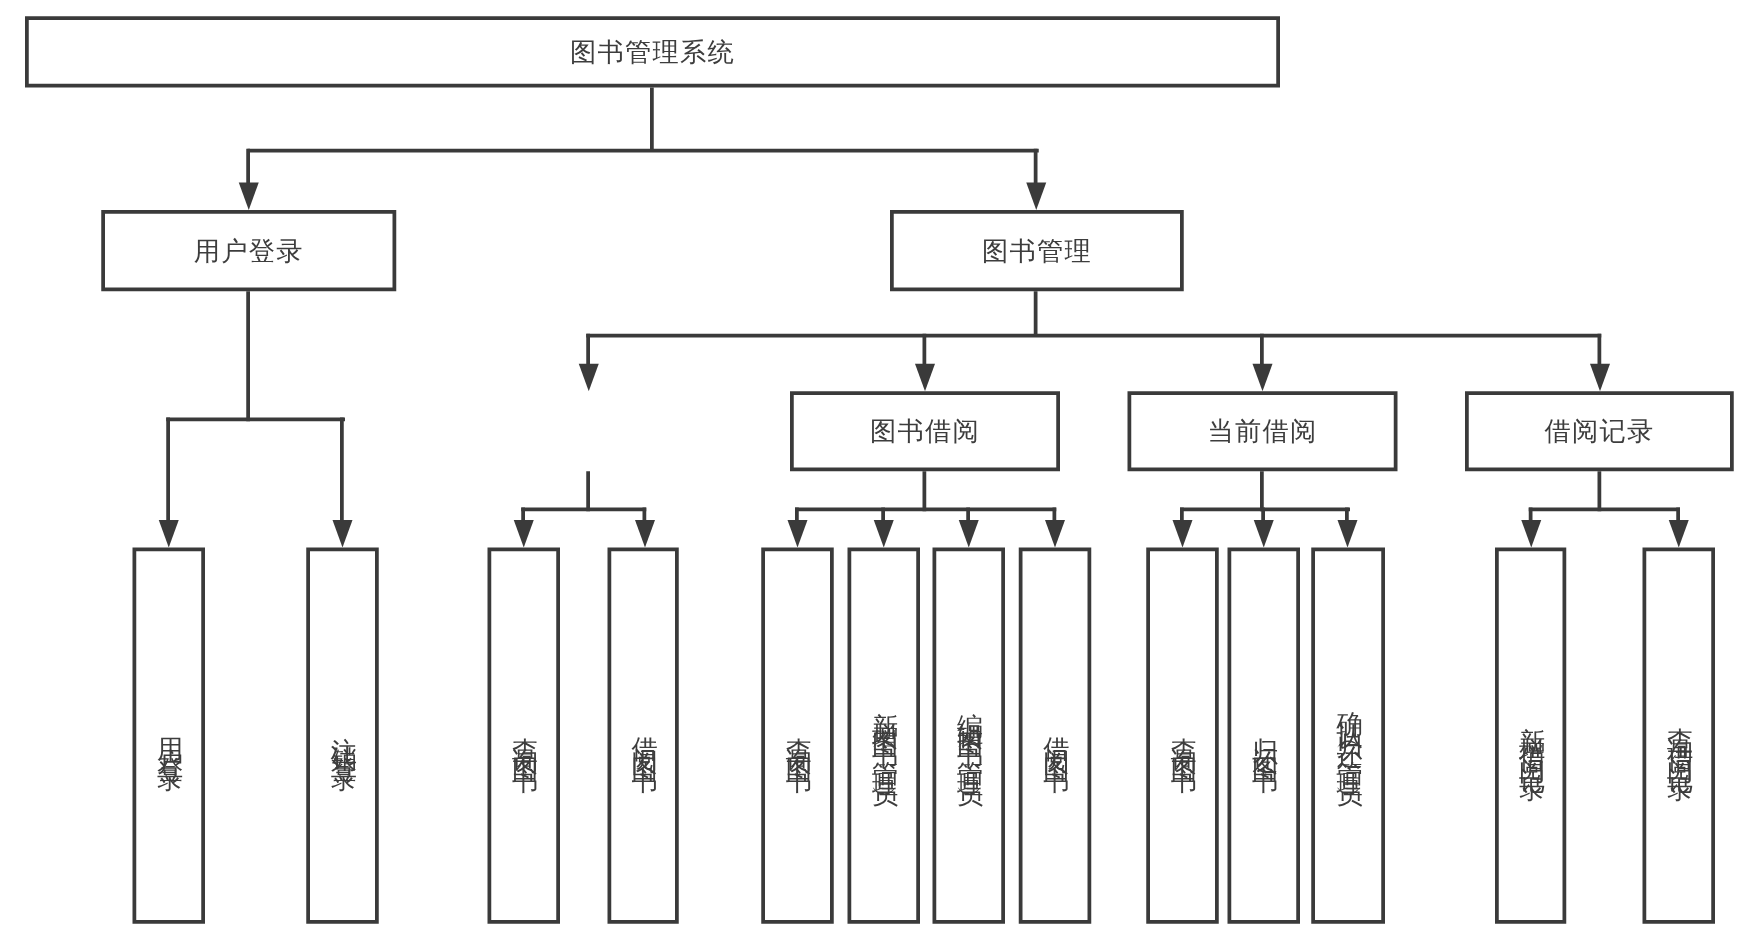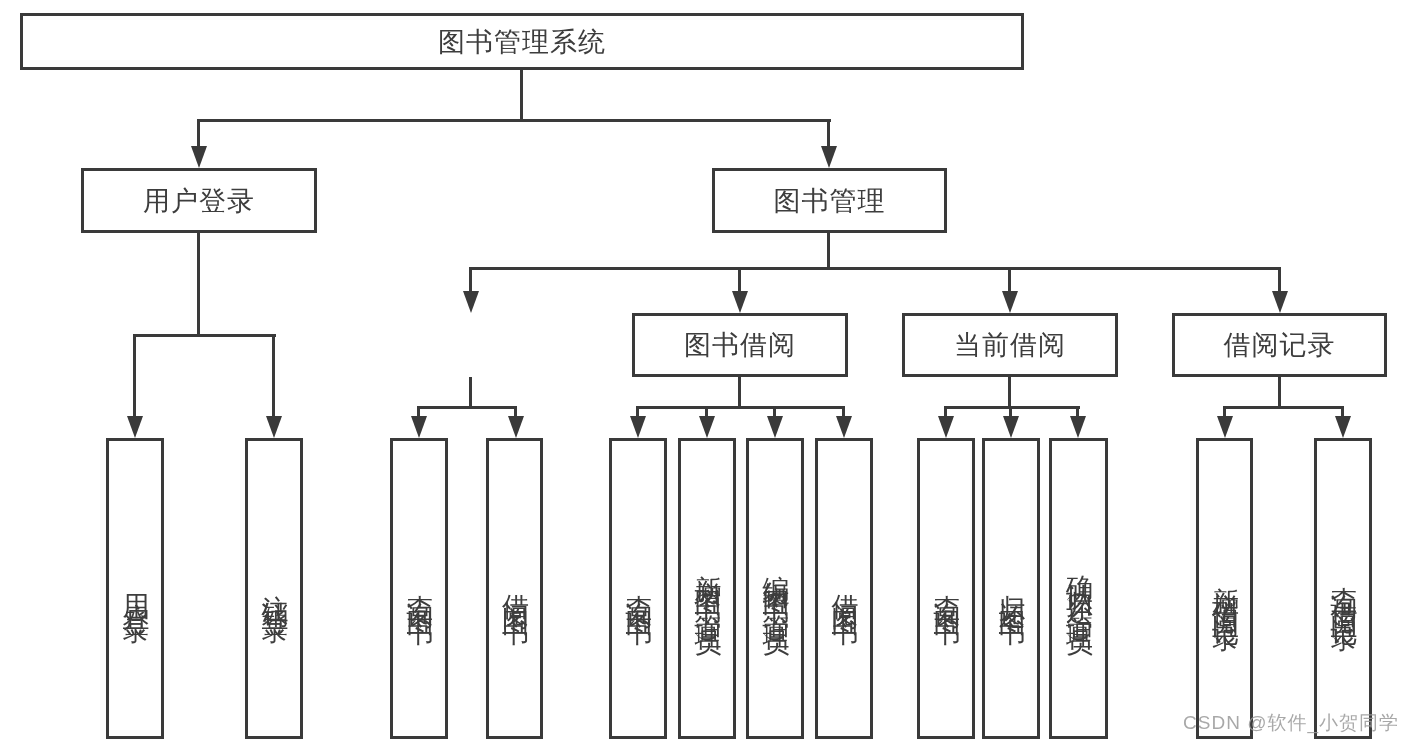--- a/index.html
+++ b/index.html
@@ -19,21 +19,21 @@
     color: var(--text);
     overflow: hidden;
   }
   .box {
     position: absolute;
     background: var(--background);
     border: 3px solid var(--line);
     display: flex;
     align-items: center;
     justify-content: center;
-    font-size: 27px;
+    font-size: 21px;
     color: var(--text);
     letter-spacing: 1px;
   }
   .leaf span {
     writing-mode: vertical-rl;
     letter-spacing: 8px;
     line-height: 1.25;
     white-space: nowrap;
   }
   .line {
@@ -183,15 +183,14 @@
     <span>确认归还（管理员）</span>
   </div>
 
   <div class="box leaf" style="left:1196px; top:438px; width:57px; height:301px;">
     <span>新增借阅记录</span>
   </div>
   <div class="box leaf" style="left:1314px; top:438px; width:58px; height:301px;">
     <span>查询借阅记录</span>
   </div>
 
-  <div class="watermark">CSDN @软件_小贺同学</div>
 
 </div>
 
 </body></html>

